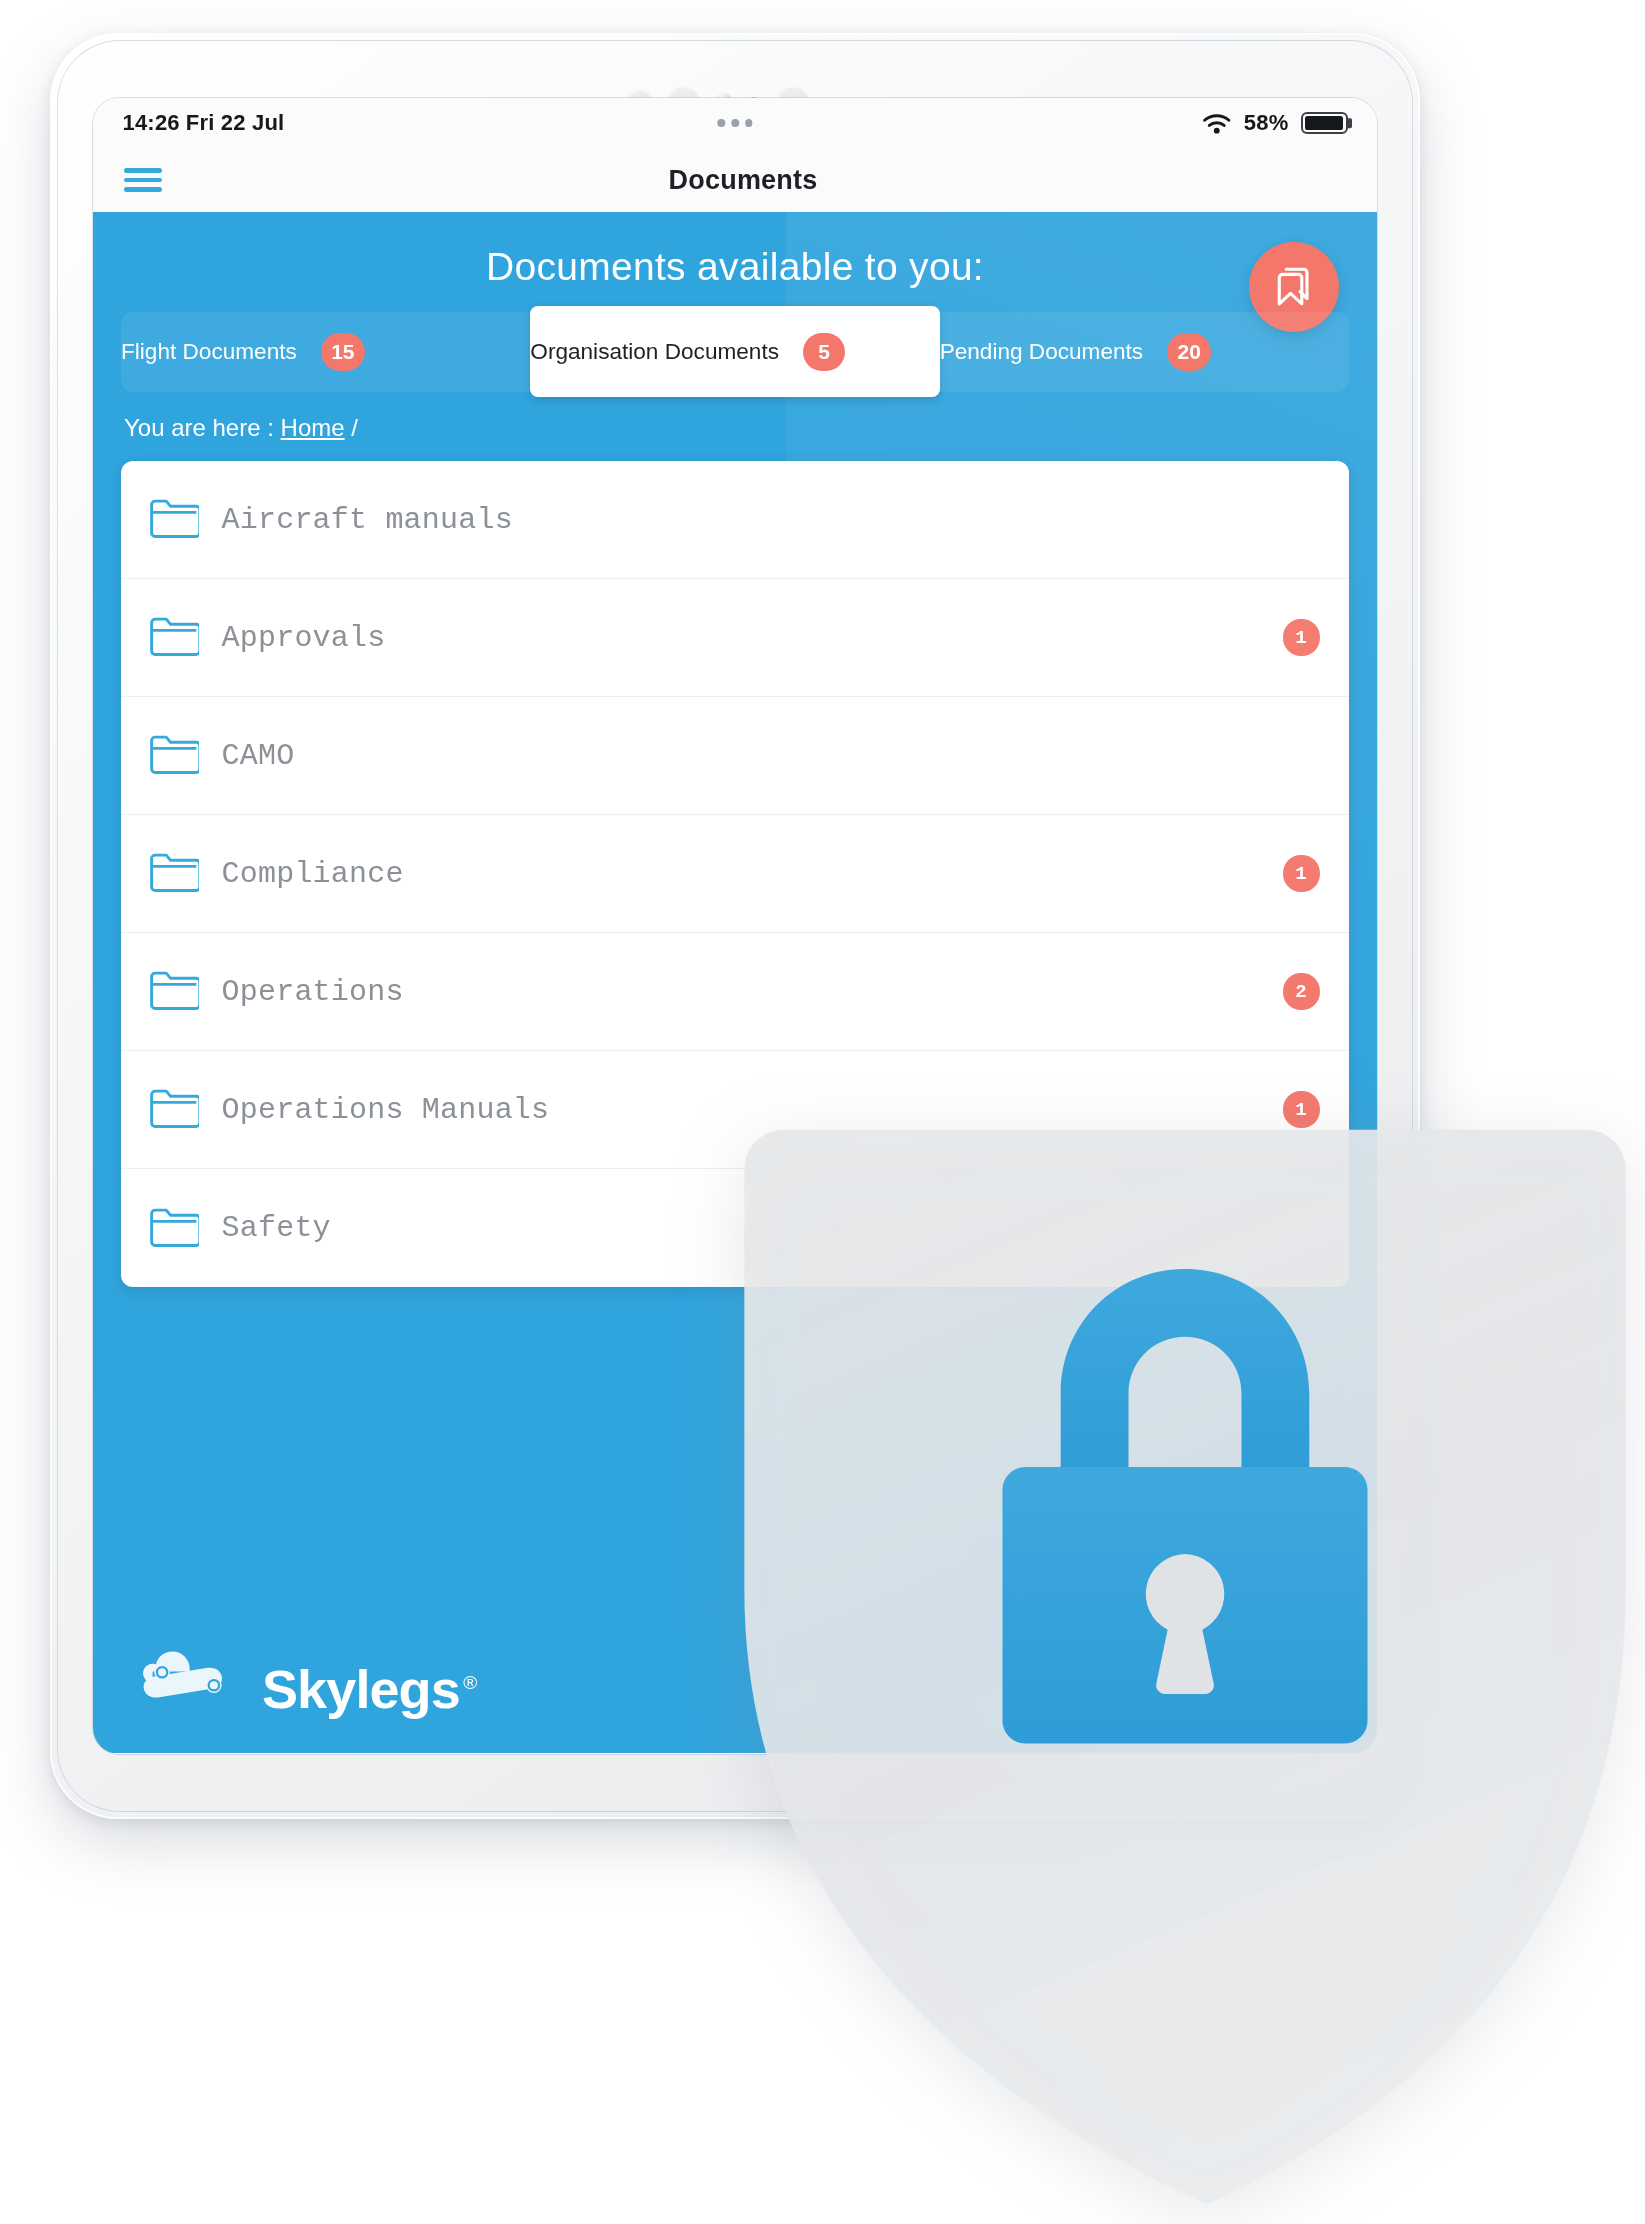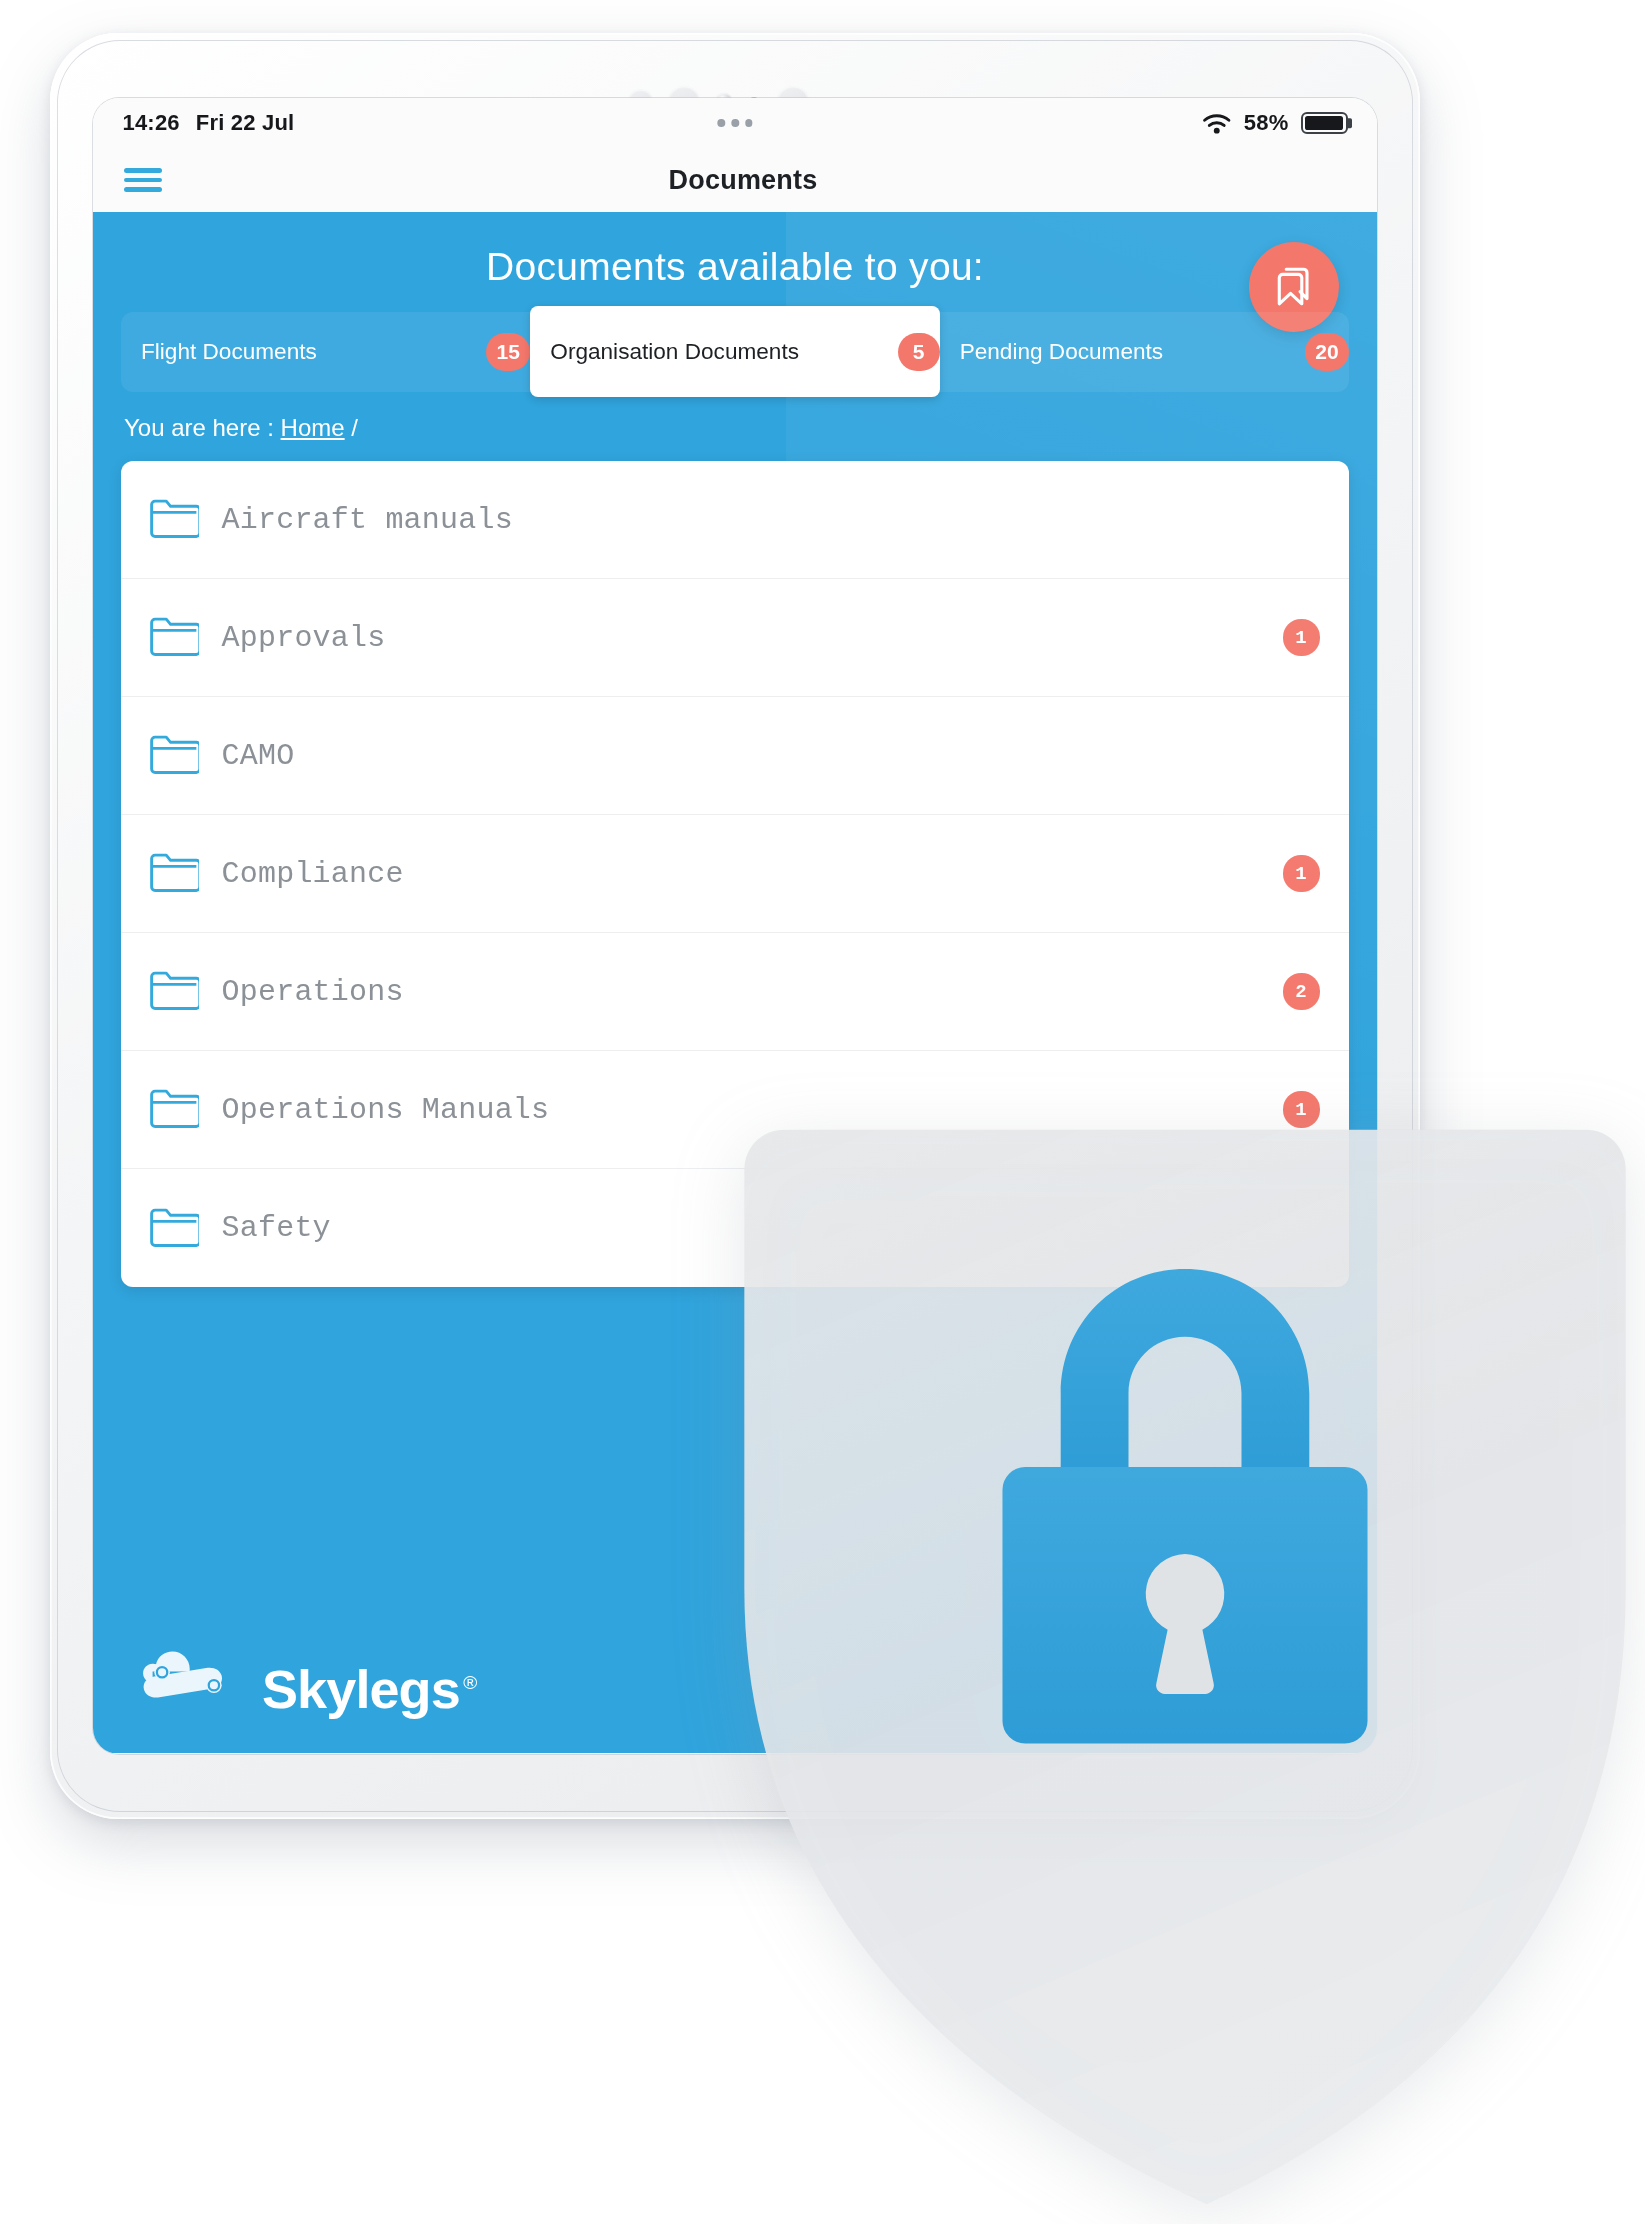--- a/index.html
+++ b/index.html
@@ -50,21 +50,21 @@
     box-shadow: 0 0 0 0.9px rgba(190,196,204,.6);
   }
 
   
   .statusbar {
     height:50px; background:#fbfbfb;
     display:flex; align-items:center; justify-content:space-between;
     padding:0 29.5px;
     font-size:22px; font-weight:700; color:#16181b; letter-spacing:0.2px;
   }
-  .sb-left { display:flex; align-items:baseline; gap:16px; }
+  .sb-left { display:flex; align-items:baseline; gap:6px; }
   .sb-right { display:flex; align-items:center; gap:12px; }
   .wifi-icon svg { display:block; }
   .battery {
     width:47px; height:22.6px; border:2.2px solid #3c4047; border-radius:6px;
     position:relative; padding:2.2px;
   }
   .battery::after{
     content:""; position:absolute; right:-6px; top:50%; transform:translateY(-50%);
     width:3.5px; height:9.6px; background:#3c4047; border-radius:0 1.7px 1.7px 0;
   }
@@ -118,24 +118,23 @@
   .tabs {
     margin:0 28px;
     height:80px;
     background:rgba(255,255,255,.075);
     border-radius:12px;
     display:flex; align-items:center;
     position:relative;
   }
   .tab {
     flex:1; height:100%;
-    display:flex; align-items:center; justify-content:space-between; gap:8px;
+    display:flex; align-items:center; justify-content:flex-start; gap:24px;
     font-size:22.6px; color:#ffffff; cursor:pointer;
     border-radius:10.4px;
-    padding-left:20px;
   }
   .tab.active {
     background:#ffffff; color:#1d2024;
     box-shadow:0 2.6px 8.7px rgba(0,0,0,.14);
     margin:-5.2px 0; height:calc(100% + 10.4px); border-radius:8px;
   }
   .badge {
     min-width:42px; height:38px; padding:0 10.4px;
     background:#f4776b; color:#fff;
     border-radius:19px;

